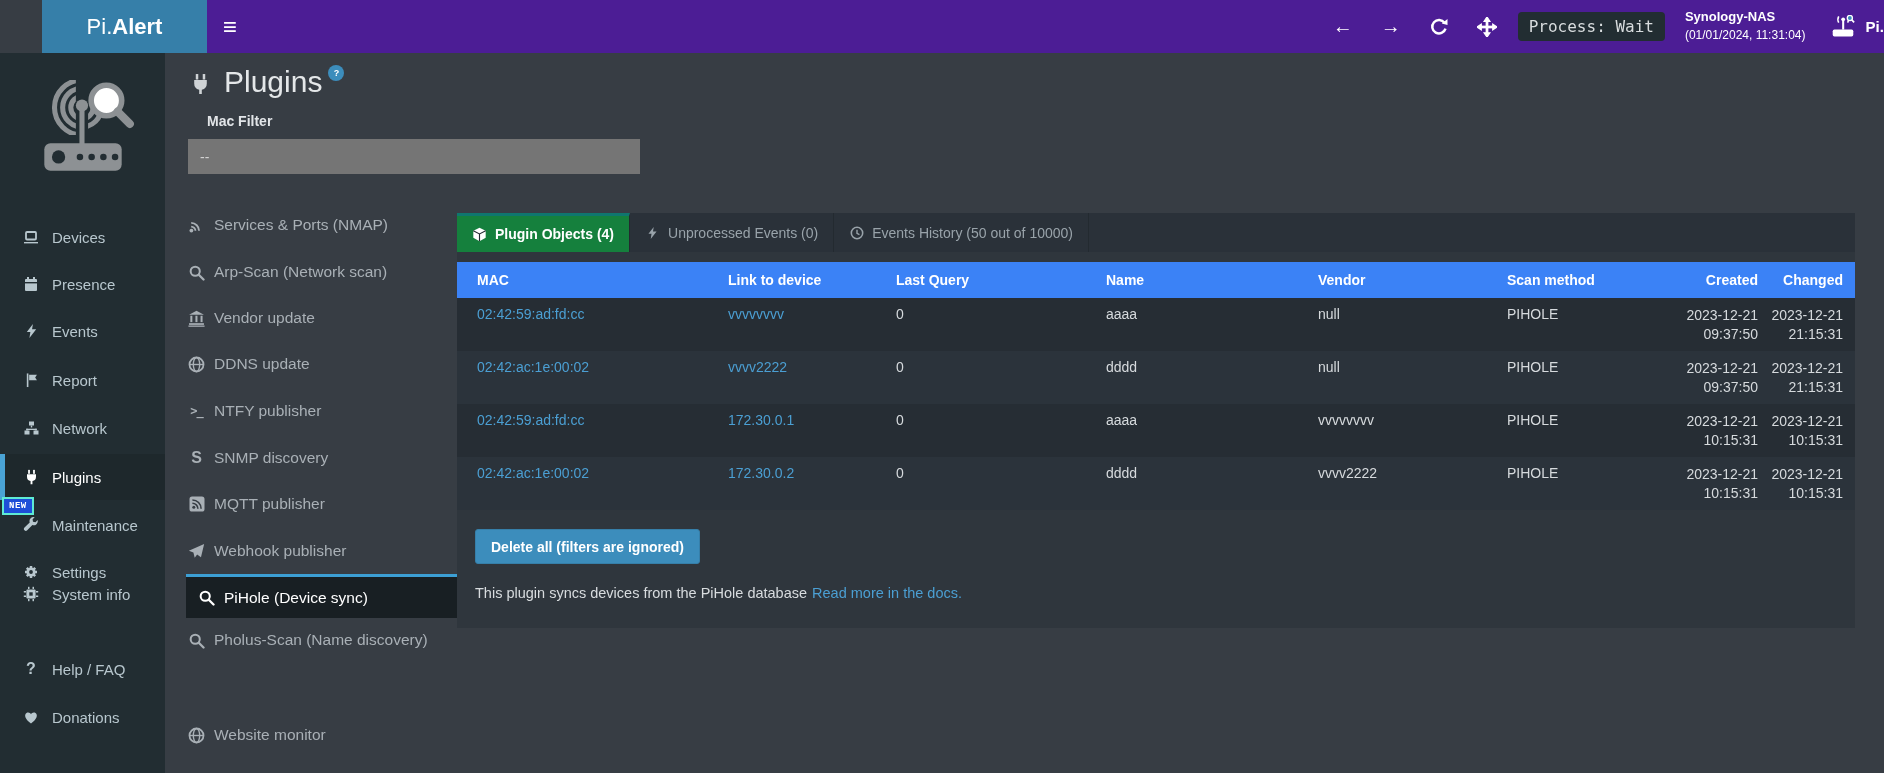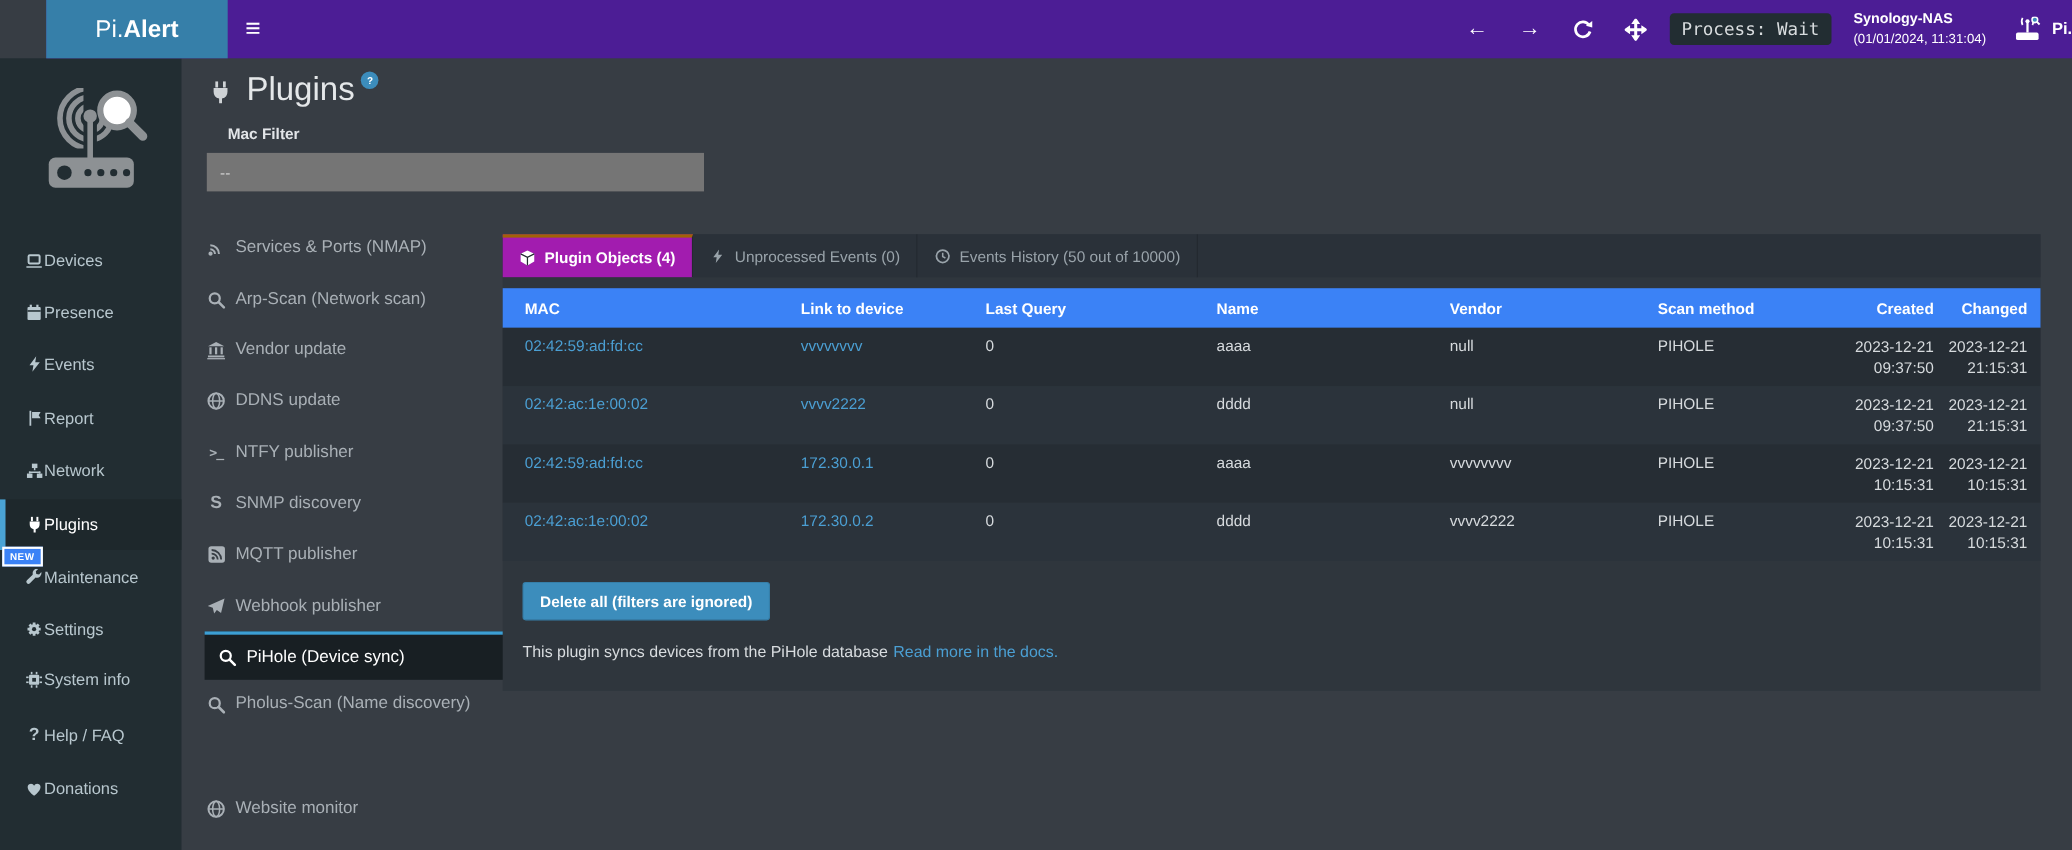--- a/index.html
+++ b/index.html
@@ -24,25 +24,25 @@
   .host-name { font-size:13px; font-weight:700; }
   .host-time { font-size:12px; }
   .tr-brand { display:flex; align-items:center; gap:8px; margin-left:10px; }
   .tr-brand b { font-size:15px;text-align:center; }
 
   
   .sidebar { position:absolute; left:0; top:53px; width:165px; height:720px; background:#222d32; z-index:20; }
   .side-logo { position:absolute; left:0; top:8px; width:165px; height:140px;
     display:flex; align-items:center; justify-content:center; }
   .side-item { position:absolute; left:0; width:165px; height:44px; display:flex; align-items:center;
-    gap:0; padding-left:22px; color:#b8c7ce; font-size:15px; cursor:pointer; }
+    gap:12px; padding-left:22px; color:#b8c7ce; font-size:15px; cursor:pointer; }
   .side-item .sic { width:18px; height:17px; flex:0 0 18px; display:flex; align-items:center; justify-content:center; }
   .side-item.active { background:#1e282c; color:#fff; border-left:5px solid #4aa3d5; padding-left:17px; height:46px; }
-  .new-badge { position:absolute; left:2px; z-index:25; background:#3b82f6; border:2px solid #ffffff;
-    color:#fff; font-size:9px; font-weight:700; padding:2px 5px; letter-spacing:.5px; }
+  .new-badge { position:absolute; left:2px; z-index:25; background:#1d4ed8; border:2px solid #5eead4;
+    color:#fff; font-size:9px; font-weight:700; padding:2px 5px; letter-spacing:.5px;font-family:Liberation Mono, monospace; }
   .qmark { font-size:16px; font-weight:700; }
 
   
   .content { position:absolute; left:165px; top:53px; width:1719px; height:720px; }
   .page-title-row { position:absolute; left:25px; top:8px; display:flex; align-items:flex-start; gap:13px; color:#e4e7e9; }
   .page-title-row .plug-ic { margin-top:12px; color:#cfd3d6; }
   .page-title { font-size:30px; font-weight:400; line-height:42px; }
   .help-badge { width:16px; height:16px; border-radius:50%; background:#3c8dbc; color:#fff; font-size:9px;
     font-weight:700; display:flex; align-items:center; justify-content:center; margin:4px 0 0 -7px; cursor:pointer; }
   .filter-label { position:absolute; left:42px; top:60px; font-size:14px; font-weight:700; color:#e2e5e8; }
@@ -55,21 +55,21 @@
   .pnav-item .pic { width:17px; height:17px; flex:0 0 17px; display:flex; align-items:center; justify-content:center; }
   .pnav-item.active { background:#181f23; color:#fff; border-top:3px solid #3c9fd4; height:44px; padding-left:12px; }
   .mono-ic { font-family:"DejaVu Sans Mono","Liberation Mono",monospace; font-size:12px; font-weight:700; letter-spacing:-1px; }
   .s-ic { font-size:16px; font-weight:600; }
 
   
   .panel { position:absolute; left:292px; top:160px; width:1398px; height:415px; background:#2f363d; }
   .tabs-row { display:flex; height:39px; background:#2a3139; }
   .tab { display:flex; align-items:center; gap:8px; padding:0 15px; font-size:14px; color:#99a3aa;
     cursor:pointer; border-right:1px solid #232a30; }
-  .tab.active { background:#a21caf; color:#fff; border-top:3px solid #a16207; font-weight:700; }
+  .tab.active { background:#15803d; color:#fff; border-top:3px solid #0f766e; font-weight:700; }
   .tab .tic { width:15px; height:15px; display:flex; align-items:center; justify-content:center; }
   .tabs-fill { flex:1; }
 
   .tbl { margin-top:10px; }
   .tr { display:flex; padding:0 12px 0 20px; }
   .tr.head { background:#3b82f6; height:36px; align-items:center; font-weight:700; color:#fff; font-size:14px; }
   .tr.body { height:53px; align-items:flex-start; padding-top:8px; font-size:14px; color:#d6dadd; }
   .tr.odd { background:#262d34; }
   .tr.even { background:#2b333b; }
   .c0{width:251px;} .c1{width:168px;} .c2{width:210px;} .c3{width:212px;} .c4{width:189px;} .c5{width:131px;}
@@ -248,21 +248,21 @@
               <line x1="2" y1="8" x2="14" y2="8"></line>
               <line x1="3.8" y1="3.8" x2="12.2" y2="12.2"></line>
               <line x1="12.2" y1="3.8" x2="3.8" y2="12.2"></line>
             </g>
             <circle cx="8" cy="8" r="4.6" fill="currentColor"></circle>
             <circle cx="8" cy="8" r="1.9" fill="#222d32"></circle>
           </svg>
         </span>
       <span>Settings</span>
     </div>
-    <div class="side-item" style="top:543px">
+    <div class="side-item" style="top:519px">
       <span class="sic">
           <svg width="16" height="16" viewBox="0 0 16 16" fill="currentColor">
             <rect x="3.4" y="3.4" width="9.2" height="9.2" rx="1"></rect>
             <rect x="6.3" y="6.3" width="3.4" height="3.4" fill="#222d32"></rect>
             <g>
               <rect x="5" y="0.8" width="1.5" height="2.2"></rect>
               <rect x="9.5" y="0.8" width="1.5" height="2.2"></rect>
               <rect x="5" y="13" width="1.5" height="2.2"></rect>
               <rect x="9.5" y="13" width="1.5" height="2.2"></rect>
               <rect x="0.8" y="5" width="2.2" height="1.5"></rect>

